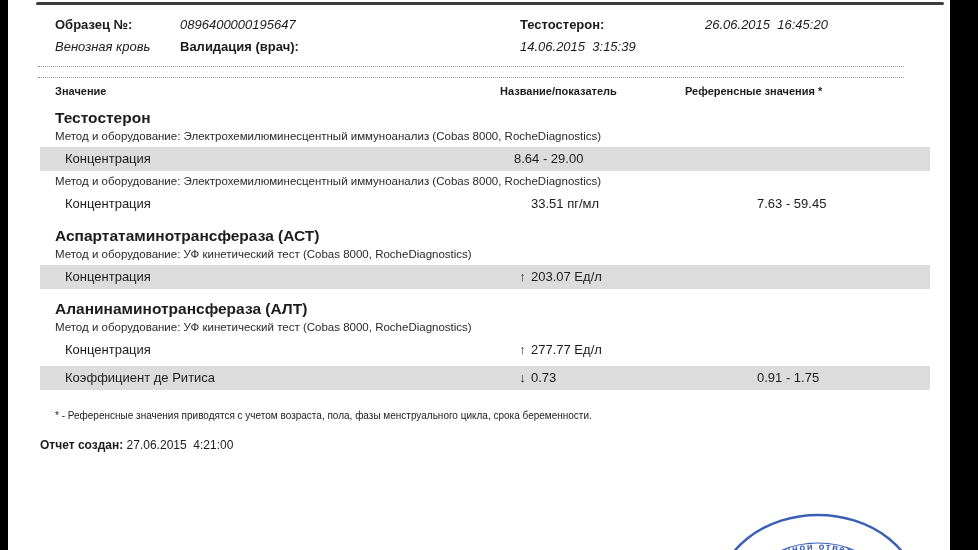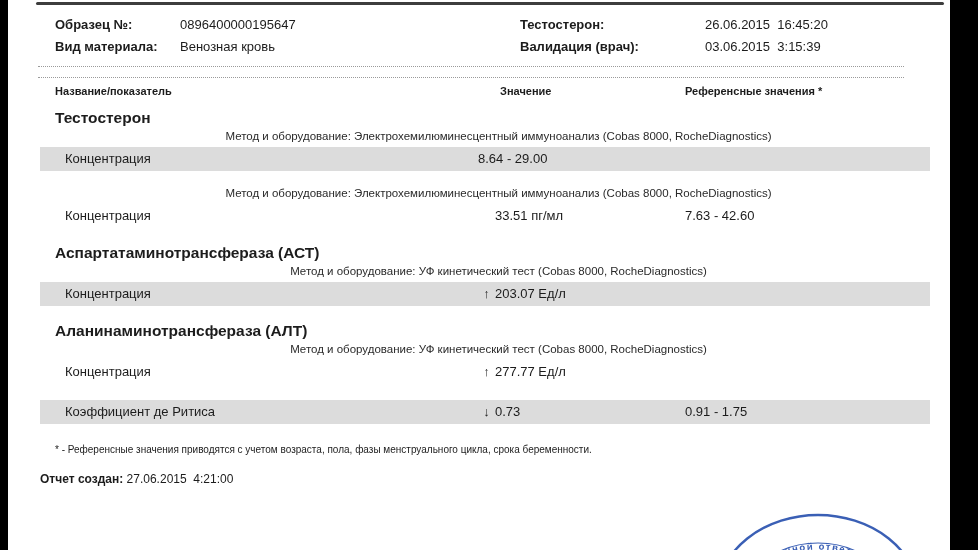--- a/index.html
+++ b/index.html
@@ -13,37 +13,37 @@
   .top-rule  { position:absolute; left:36px; top:2px; width:908px; height:3px; background:#3d3d3d; border-radius:2px; }
 
   .content { position:absolute; left:0; top:4px; width:942px; }
 
   .meta {
     display:grid; grid-template-columns:125px 340px 185px auto;
     padding-left:55px; margin-top:12px; row-gap:4px;
     font-size:13px; line-height:18px;
   }
   .meta .label { font-weight:bold; }
-  .meta .value { white-space:pre-wrap; }
+  .meta .value { white-space:pre-wrap;font-style:italic; }
 
   .dotted { border-top:1px dotted #9a9a9a; margin:10px 38px 0 38px; height:0; }
 
   .section-title { font-size:15px; font-weight:bold; margin:6px 0 0 40px; line-height:18px; }
 
   .thead {
     display:grid; grid-template-columns:445px 185px auto;
     padding-left:55px; margin-top:7px; font-size:11px; font-weight:bold; line-height:13px;
   }
 
   .group-name { font-size:15.5px; font-weight:bold; margin:11px 0 0 55px; line-height:18px; }
-  .method     { font-size:11.5px; margin:3px 0 0 55px; line-height:13px; color:#2a2a2a;text-align:center; }
+  .method     { font-size:11.5px; margin:3px 0 0 55px; line-height:13px; color:#2a2a2a; }
 
   .row {
     display:grid; grid-template-columns:438px 207px auto;
-    margin:4px 0 16px 40px; width:890px; height:24px; line-height:24px; font-size:13px;
+    margin:4px 0 4px 40px; width:890px; height:24px; line-height:24px; font-size:13px;gap:36px;
   }
   .row + .row { margin-top:1px; }
   .row.shaded { background:#dcdcdc; }
   .row .ind { padding-left:25px; }
   .row .arrow { display:inline-block; width:17px; text-align:center; }
 
   .footnote { font-size:10px; margin:20px 0 0 55px; line-height:12px; }
 
   .report { font-size:12px; margin:16px 0 0 40px; line-height:14px; }
   .report .label { font-weight:bold; }
@@ -59,49 +59,48 @@
   <div class="bar-right"></div>
   <div class="top-rule"></div>
 
   <div class="content">
 
     <div class="meta">
       <span class="label">Образец №:</span>
       <span class="value">0896400000195647</span>
       <span class="label">Тестостерон:</span>
       <span class="value">26.06.2015  16:45:20</span>
-      <span class="label">Вид материала:</span>
       <span class="value">Венозная кровь</span>
       <span class="label">Валидация (врач):</span>
-      <span class="value">03.06.2015  3:15:39</span>
+      <span class="value">14.06.2015  3:15:39</span>
     </div>
 
     <div class="dotted"></div>
 
 
     <div class="dotted"></div>
 
     <div class="thead">
+      <span>Значение</span>
       <span>Название/показатель</span>
-      <span>Значение</span>
       <span>Референсные значения *</span>
     </div>
 
     <div class="group-name">Тестостерон</div>
     <div class="method">Метод и оборудование: Электрохемилюминесцентный иммуноанализ (Cobas 8000, RocheDiagnostics)</div>
     <div class="row shaded">
       <span class="ind">Концентрация</span>
       <span class="ref">8.64 - 29.00</span>
     </div>
 
     <div class="method">Метод и оборудование: Электрохемилюминесцентный иммуноанализ (Cobas 8000, RocheDiagnostics)</div>
     <div class="row">
       <span class="ind">Концентрация</span>
       <span class="val"><span class="arrow"></span><span>33.51 пг/мл</span></span>
-      <span class="ref">7.63 - 42.60</span>
+      <span class="ref">7.63 - 59.45</span>
     </div>
 
     <div class="group-name">Аспартатаминотрансфераза (АСТ)</div>
     <div class="method">Метод и оборудование: УФ кинетический тест (Cobas 8000, RocheDiagnostics)</div>
     <div class="row shaded">
       <span class="ind">Концентрация</span>
       <span class="val"><span class="arrow">↑</span><span>203.07 Ед/л</span></span>
     </div>
 
     <div class="group-name">Аланинаминотрансфераза (АЛТ)</div>

